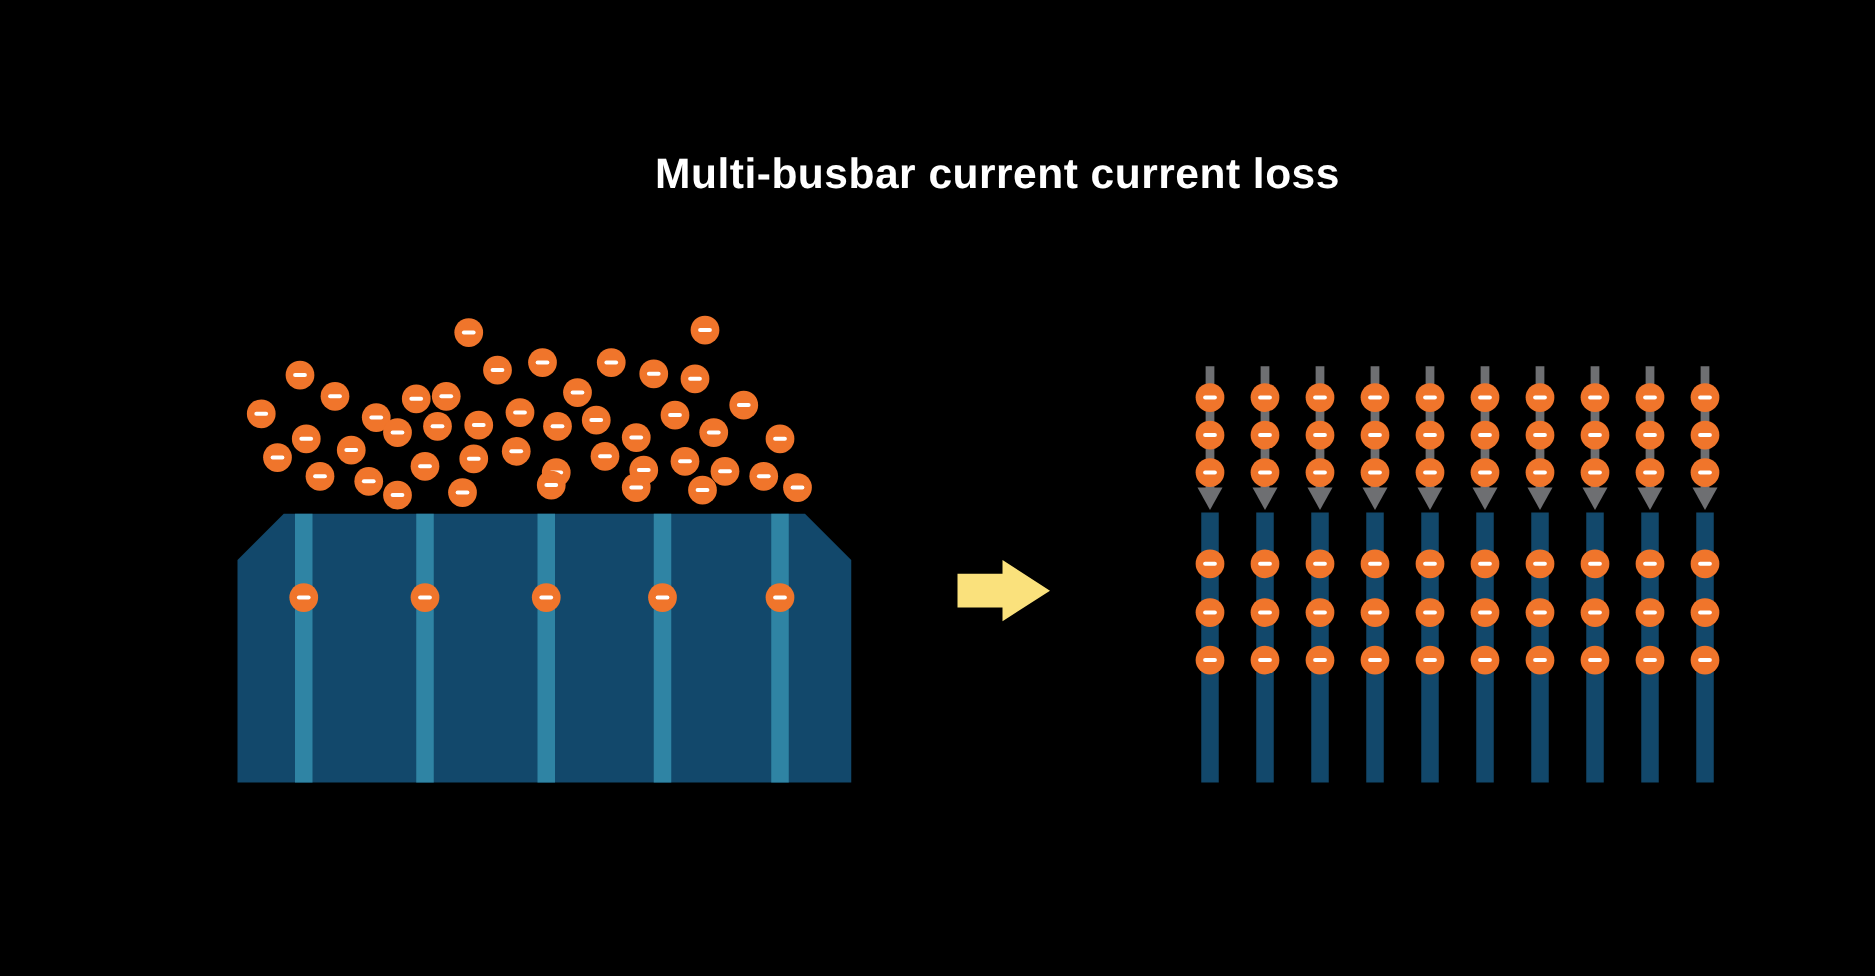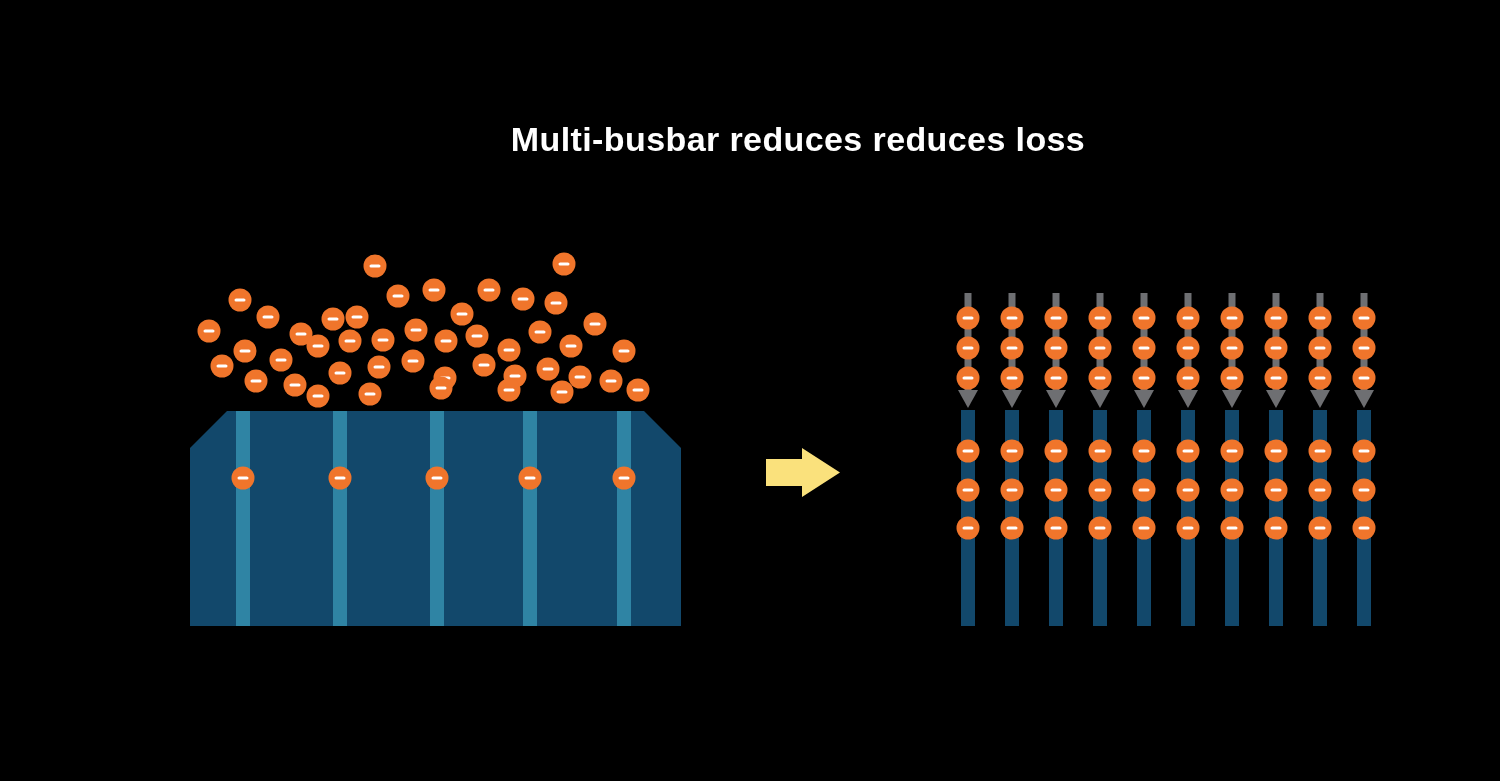--- a/index.html
+++ b/index.html
@@ -535,14 +535,14 @@
             <circle cx="1364" cy="490" r="11.5" fill="#F0752B"></circle>
             <rect x="1358.5" y="488.4" width="11" height="3.2" rx="1.6" fill="#FFFFFF"></rect>
           </g>
           <g>
             <circle cx="1364" cy="528" r="11.5" fill="#F0752B"></circle>
             <rect x="1358.5" y="526.4" width="11" height="3.2" rx="1.6" fill="#FFFFFF"></rect>
           </g>
         </g>
       </g>
     </svg>
-  <div class="title">Multi-busbar reduces reduces loss</div>
+  <div class="title">Multi-busbar current current loss</div>
 </div>
 
 </body></html>

